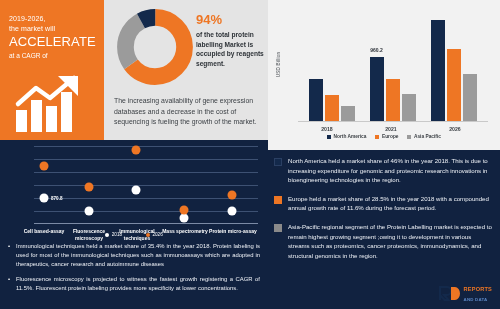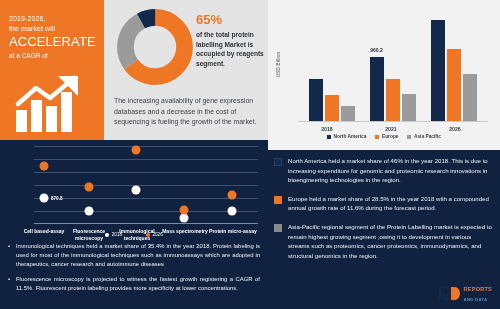--- a/index.html
+++ b/index.html
@@ -169,21 +169,21 @@
   <div class="grey-panel">
     <div class="donut-wrap">
       <svg viewBox="0 0 42 42" width="78" height="78">
 
         <circle cx="21" cy="21" r="15.915" fill="none" stroke="#ee7624" stroke-width="9" stroke-dasharray="65 35" stroke-dashoffset="25"></circle>
         <circle cx="21" cy="21" r="15.915" fill="none" stroke="#9b9b9b" stroke-width="9" stroke-dasharray="27 73" stroke-dashoffset="-40"></circle>
         <circle cx="21" cy="21" r="15.915" fill="none" stroke="#13294b" stroke-width="9" stroke-dasharray="8 92" stroke-dashoffset="-67"></circle>
       </svg>
     </div>
     <div class="pct-block">
-      <div class="pct-num">65%</div>
+      <div class="pct-num">94%</div>
       <div class="pct-text">of the total protein labelling Market is occupied by reagents segment.</div>
     </div>
     <div class="grey-note">The increasing availability of gene expression databases and a decrease in the cost of sequencing is fueling the growth of the market.</div>
   </div>
 
   <div class="barchart-panel">
     <div class="bc-ylabel">USD Billion</div>
     <div class="bc-plot">
 
       <div class="bc-group" style="left:4%; width:28%;">

